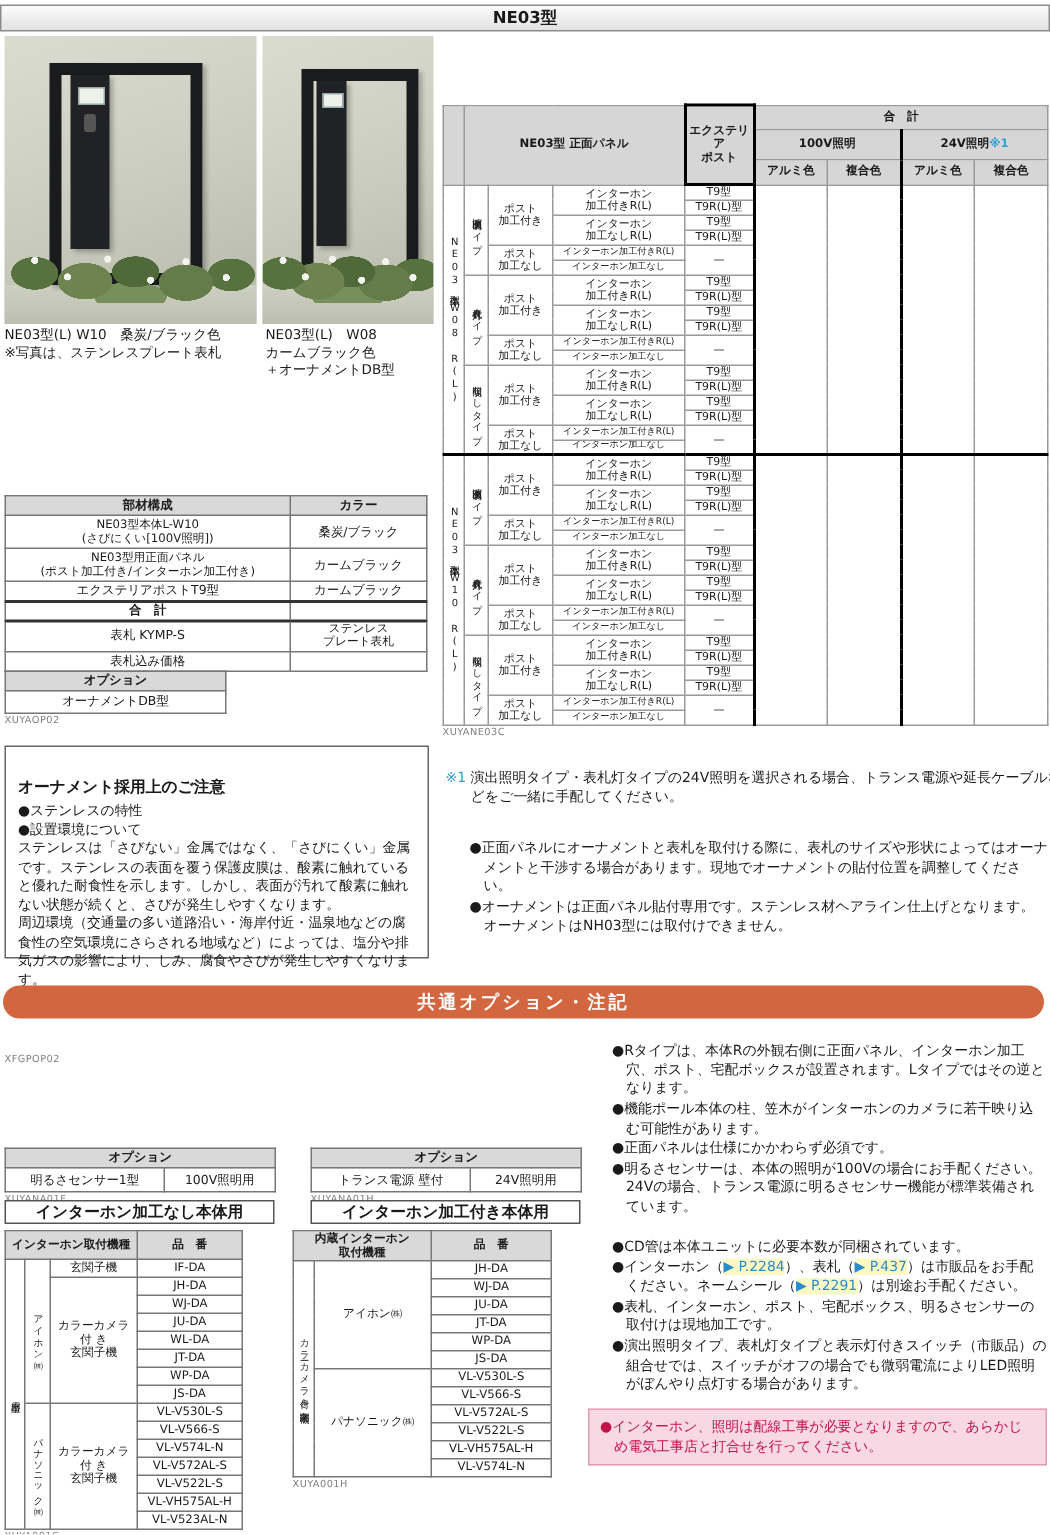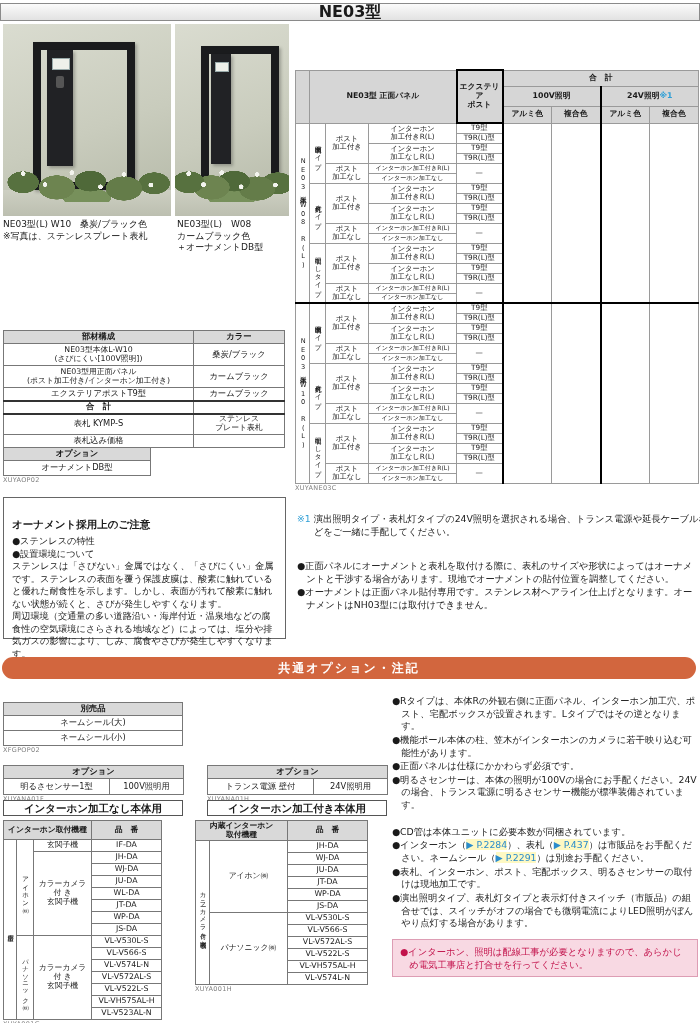--- a/index.html
+++ b/index.html
@@ -7,21 +7,21 @@
   .abs{position:absolute}
   .code{font-size:6.5px;color:#808080;letter-spacing:.3px}
   table{border-collapse:collapse}
   td{padding:0}
   .pre{white-space:pre-line}
   .blue{color:#2f9fd6}
 
   
   .titlebar{left:0;top:3px;width:698px;height:16px;border:1px solid #8a8a8a;
     background:linear-gradient(#fbfbfb,#e2e2e2);text-align:center;font-weight:bold;
-    font-size:16px;line-height:16px}
+    font-size:11px;line-height:16px}
 
   
   .photo{background:linear-gradient(160deg,#dadcd0 0%,#c9ccbd 55%,#b4b8a7 100%);overflow:hidden}
   .ground{position:absolute;left:0;right:0;bottom:0;height:26px;background:linear-gradient(#cdcfc2,#bcbfb0)}
   .frame{position:absolute;border:8px solid #1a1b1d;background:transparent;box-shadow:2px 2px 3px rgba(0,0,0,.25)}
   .panel{position:absolute;background:#212225;box-shadow:2px 2px 3px rgba(0,0,0,.25)}
   .plate{position:absolute;background:#eef0ea;border:1px solid #9aa}
   .dot{position:absolute;background:#555;border-radius:2px}
   .foliage{position:absolute;left:0;right:0;bottom:14px;height:52px;
     background:
@@ -60,21 +60,21 @@
   .mini{border:1.5px solid #444;table-layout:fixed}
   .mini td{border:1px solid #777;font-size:8.3px;text-align:center;vertical-align:middle;line-height:1.15}
   .mini .hd{background:#d9d9d9;font-weight:bold}
 
   .noticebox{border:1.2px solid #666;padding:20px 8px;box-sizing:border-box}
   .noticebox h4{margin:0 0 3px 0;font-size:10.5px}
   .noticebox p{margin:0;font-size:9.2px;line-height:1.36}
 
   .note{font-size:9.3px;line-height:1.4}
   .hang{padding-left:1.8em;text-indent:-1.8em}
-  .bullets p{margin:0 0 1px 0;font-size:9.3px;line-height:1.36;padding-left:1em;text-indent:-1em}
+  .bullets p{margin:0 0 1px 16px;font-size:9.3px;line-height:1.36;padding-left:1em;text-indent:-1em}
 
   .band{left:2px;top:657px;width:694px;height:22px;background:#d2663e;border-radius:11px;
     color:#fff;font-weight:bold;font-size:12px;text-align:center;line-height:22px;letter-spacing:2px}
 
   .sechead{border:1.5px solid #555;font-weight:bold;font-size:10.5px;text-align:center;height:16px;line-height:15px;box-sizing:border-box;background:#fff}
 
   .itable{border:1.5px solid #444;table-layout:fixed}
   .itable td{border:1px solid #777;font-size:7.8px;text-align:center;vertical-align:middle;line-height:1.12;overflow:hidden}
   .itable tr{height:12px}
   .itable .hd{background:#d9d9d9;font-weight:bold;font-size:7.8px}
@@ -409,33 +409,20 @@
     <span>演出照明タイプ・表札灯タイプの24V照明を選択される場合、トランス電源や延長ケーブルなどをご一緒に手配してください。</span>
   </div>
   <div class="abs bullets" style="left:297px;top:560px;width:402px">
     <p>●正面パネルにオーナメントと表札を取付ける際に、表札のサイズや形状によってはオーナメントと干渉する場合があります。現地でオーナメントの貼付位置を調整してください。</p>
     <p>●オーナメントは正面パネル貼付専用です。ステンレス材ヘアライン仕上げとなります。オーナメントはNH03型には取付けできません。</p>
   </div>
 
   <div class="abs band">共通オプション・注記</div>
 
   <div class="abs" style="left:3px;top:702px">
-    <table class="mini" style="width:180px">
-      <tbody>
-          <tr style="height:13px">
-            <td class="hd">別売品</td>
-          </tr>
-      <tr style="height:15px">
-            <td>ネームシール(大)</td>
-          </tr>
-      <tr style="height:15px">
-            <td>ネームシール(小)</td>
-          </tr>
-    </tbody>
-      </table>
     <div class="code">XFGPOP02</div>
   </div>
 
   <div class="abs" style="left:3px;top:765px">
     <table class="mini" style="width:180px">
       <colgroup>
           <col style="width:106px">
           <col style="width:74px">
         </colgroup>
       <tbody>

